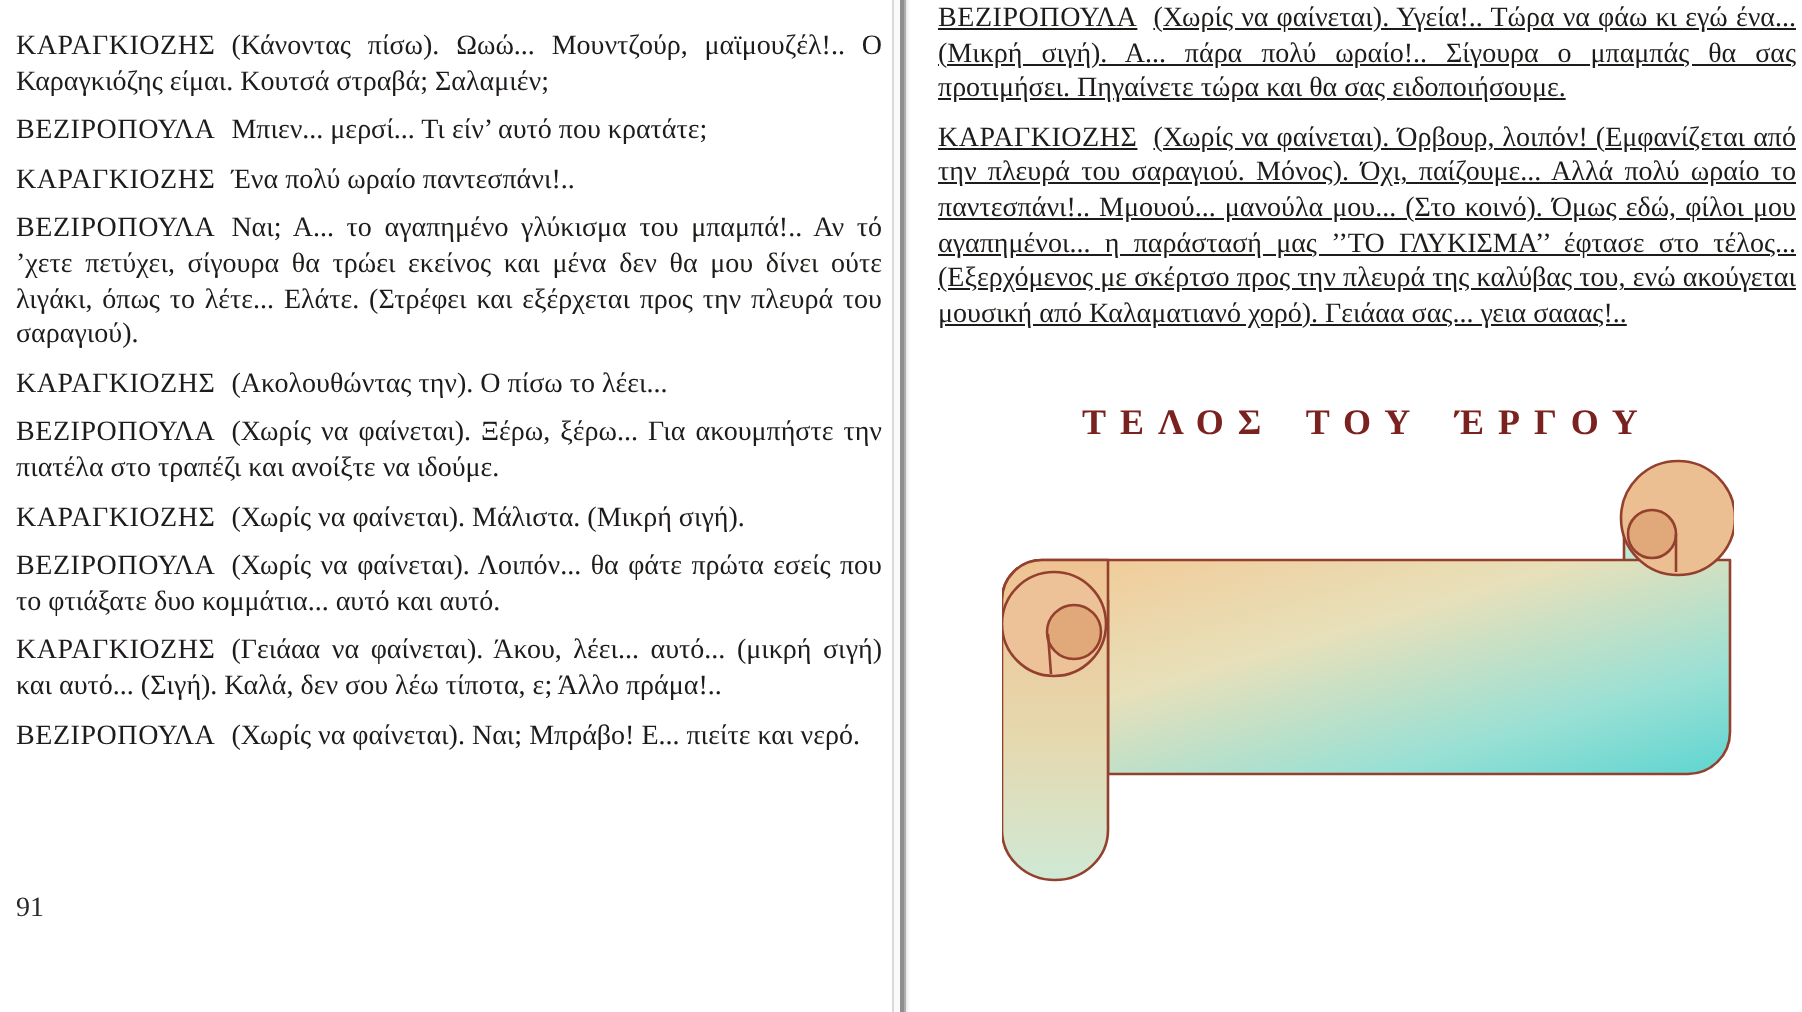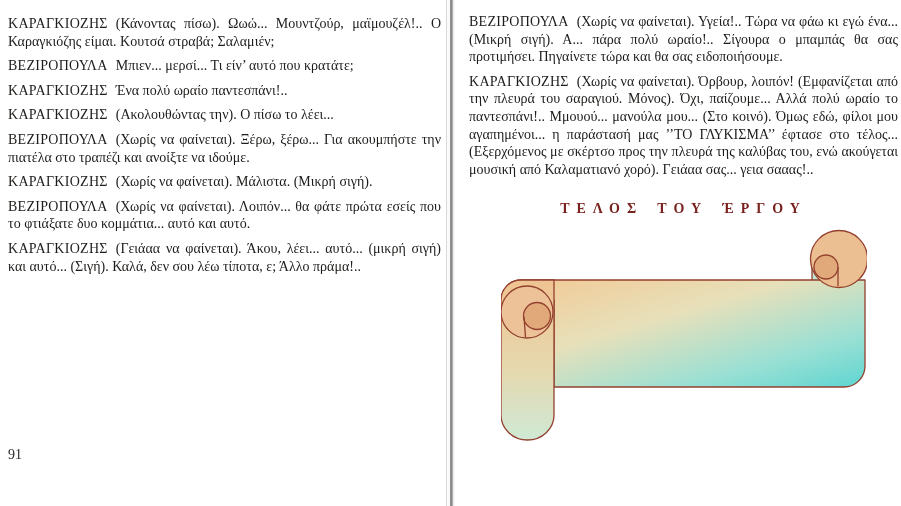--- a/index.html
+++ b/index.html
@@ -22,31 +22,31 @@
       #8e8e8e 6px,#8e8e8e 8px,
       #adadad 8px,#adadad 9px,
       #e8e8e8 9px,#ffffff 11px,#ffffff 16px);
   }
   .text-col{
     position:absolute;top:15px;
     font-size:14px;line-height:17.6px;
     text-align:justify;
   }
   .page-left  .text-col{left:8px;width:433px;}
-  .page-right .text-col{top:13px;left:9px;width:429px;}
+  .page-right .text-col{top:1px;left:9px;width:429px;text-decoration:underline;}
   .para{margin:0 0 7px 0;}
   .speaker{margin-right:8px;letter-spacing:0.02em;}
   .pagenum{
     position:absolute;top:447px;left:8px;width:400px;
     text-align:left;font-size:14px;color:#2a2a2a;
   }
   .end-title{
     position:absolute;top:201px;left:9px;width:429px;margin:0;
     text-align:center;
-    font-size:14px;font-weight:bold;
+    font-size:18px;font-weight:bold;
     letter-spacing:7px;word-spacing:4px;
     color:#7a2220;
   }
   .scroll-wrap{
     position:absolute;top:229px;left:9px;width:429px;
     text-align:center;line-height:0;
   }
 </style>
 </head>
 <body>
@@ -55,31 +55,33 @@
 
   <section class="page page-left">
     <div class="text-col">
 
         <p class="para"><span class="speaker">ΚΑΡΑΓΚΙΟΖΗΣ</span><span class="line">(Κάνοντας πίσω). Ωωώ... Μουντζούρ, μαϊμουζέλ!.. Ο Καραγκιόζης είμαι. Κουτσά στραβά; Σαλαμιέν;</span></p>
 
         <p class="para"><span class="speaker">ΒΕΖΙΡΟΠΟΥΛΑ</span><span class="line">Μπιεν... μερσί... Τι είν’ αυτό που κρατάτε;</span></p>
 
         <p class="para"><span class="speaker">ΚΑΡΑΓΚΙΟΖΗΣ</span><span class="line">Ένα πολύ ωραίο παντεσπάνι!..</span></p>
 
+        <p class="para"><span class="speaker">ΒΕΖΙΡΟΠΟΥΛΑ</span><span class="line">Ναι; Α... το αγαπημένο γλύκισμα του μπαμπά!.. Αν τό ’χετε πετύχει, σίγουρα θα τρώει εκείνος και μένα δεν θα μου δίνει ούτε λιγάκι, όπως το λέτε... Ελάτε. (Στρέφει και εξέρχεται προς την πλευρά του σαραγιού).</span></p>
 
         <p class="para"><span class="speaker">ΚΑΡΑΓΚΙΟΖΗΣ</span><span class="line">(Ακολουθώντας την). Ο πίσω το λέει...</span></p>
 
         <p class="para"><span class="speaker">ΒΕΖΙΡΟΠΟΥΛΑ</span><span class="line">(Χωρίς να φαίνεται). Ξέρω, ξέρω... Για ακουμπήστε την πιατέλα στο τραπέζι και ανοίξτε να ιδούμε.</span></p>
 
         <p class="para"><span class="speaker">ΚΑΡΑΓΚΙΟΖΗΣ</span><span class="line">(Χωρίς να φαίνεται). Μάλιστα. (Μικρή σιγή).</span></p>
 
         <p class="para"><span class="speaker">ΒΕΖΙΡΟΠΟΥΛΑ</span><span class="line">(Χωρίς να φαίνεται). Λοιπόν... θα φάτε πρώτα εσείς που το φτιάξατε δυο κομμάτια... αυτό και αυτό.</span></p>
 
         <p class="para"><span class="speaker">ΚΑΡΑΓΚΙΟΖΗΣ</span><span class="line">(Γειάαα να φαίνεται). Άκου, λέει... αυτό... (μικρή σιγή) και αυτό... (Σιγή). Καλά, δεν σου λέω τίποτα, ε; Άλλο πράμα!..</span></p>
 
+        <p class="para"><span class="speaker">ΒΕΖΙΡΟΠΟΥΛΑ</span><span class="line">(Χωρίς να φαίνεται). Ναι; Μπράβο! Ε... πιείτε και νερό.</span></p>
 
       </div>
     <div class="pagenum">91</div>
   </section>
 
   <div class="gutter"></div>
 
   <section class="page page-right">
     <div class="text-col">
 

